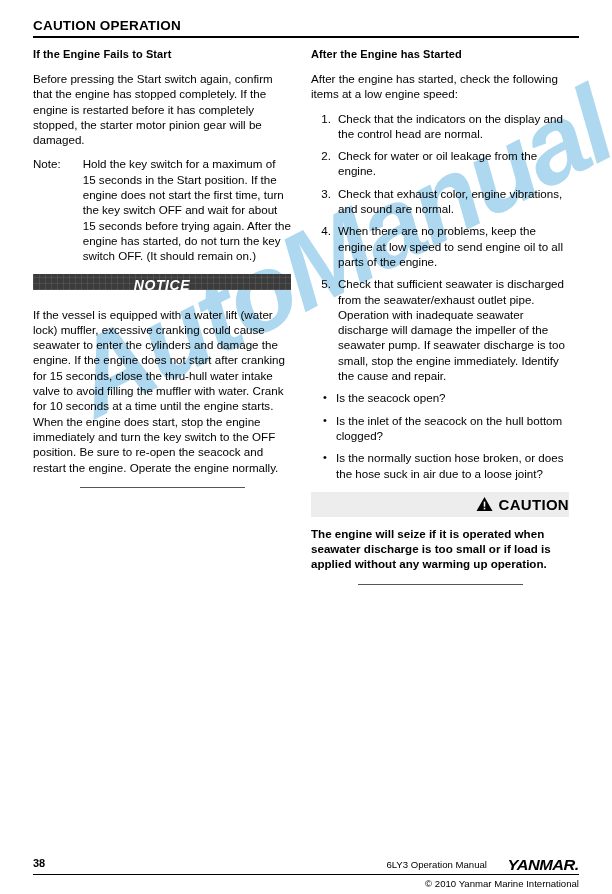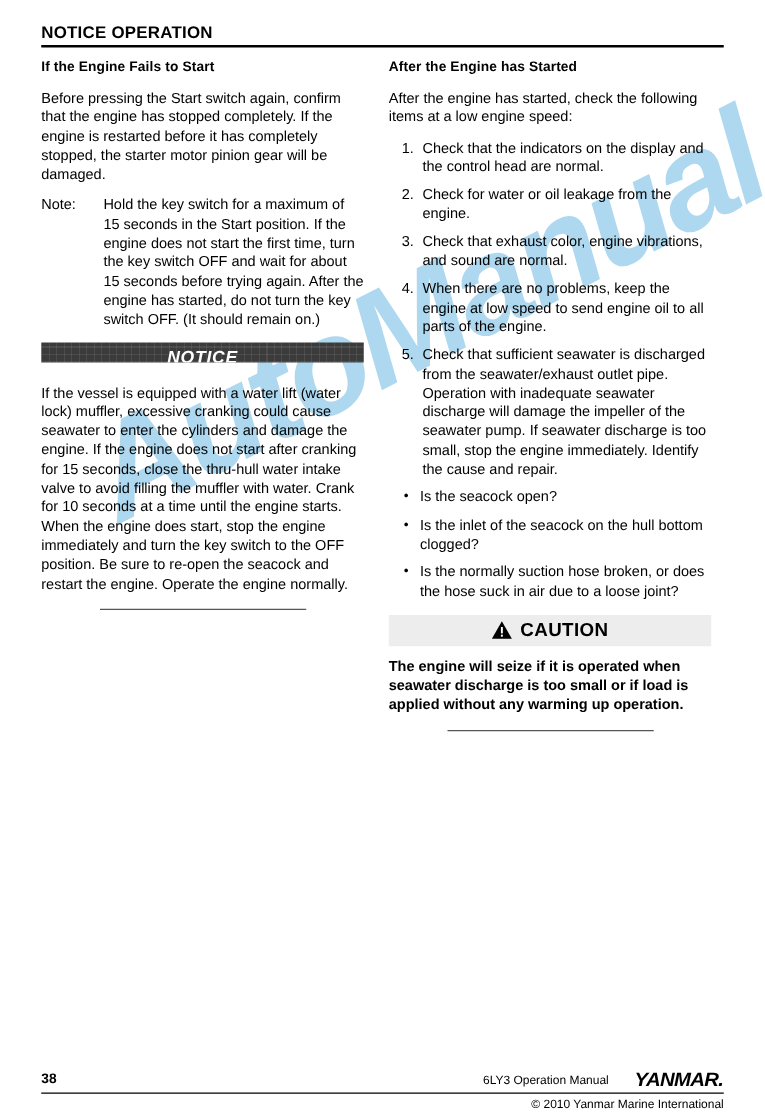--- a/index.html
+++ b/index.html
@@ -129,21 +129,21 @@
 
   
   .caution-banner {
     position: relative;
     width: 258px;
     height: 25px;
     margin: 11px 0 9px 0;
     background: #ededed;
     display: flex;
     align-items: center;
-    justify-content: center;
+    justify-content: flex-end;
   }
   .caution-inner {
     display: flex;
     align-items: center;
     gap: 6px;
   }
   .caution-triangle {
     display: block;
     width: 17px;
     height: 16px;
@@ -257,21 +257,21 @@
   }
 </style>
 </head>
 <body>
 
 <div class="page">
 
   <div class="watermark">AutoManual</div>
 
   <div class="header">
-    <div class="header-title">NOTICE OPERATION</div>
+    <div class="header-title">CAUTION OPERATION</div>
     <div class="header-rule"></div>
   </div>
 
   <div class="col col-left">
 
     <h2 class="section-title">If the Engine Fails to Start</h2>
 
     <p class="body">Before pressing the Start switch again, confirm that the engine has stopped completely. If the engine is restarted before it has completely stopped, the starter motor pinion gear will be damaged.</p>
 
     <div class="note">

